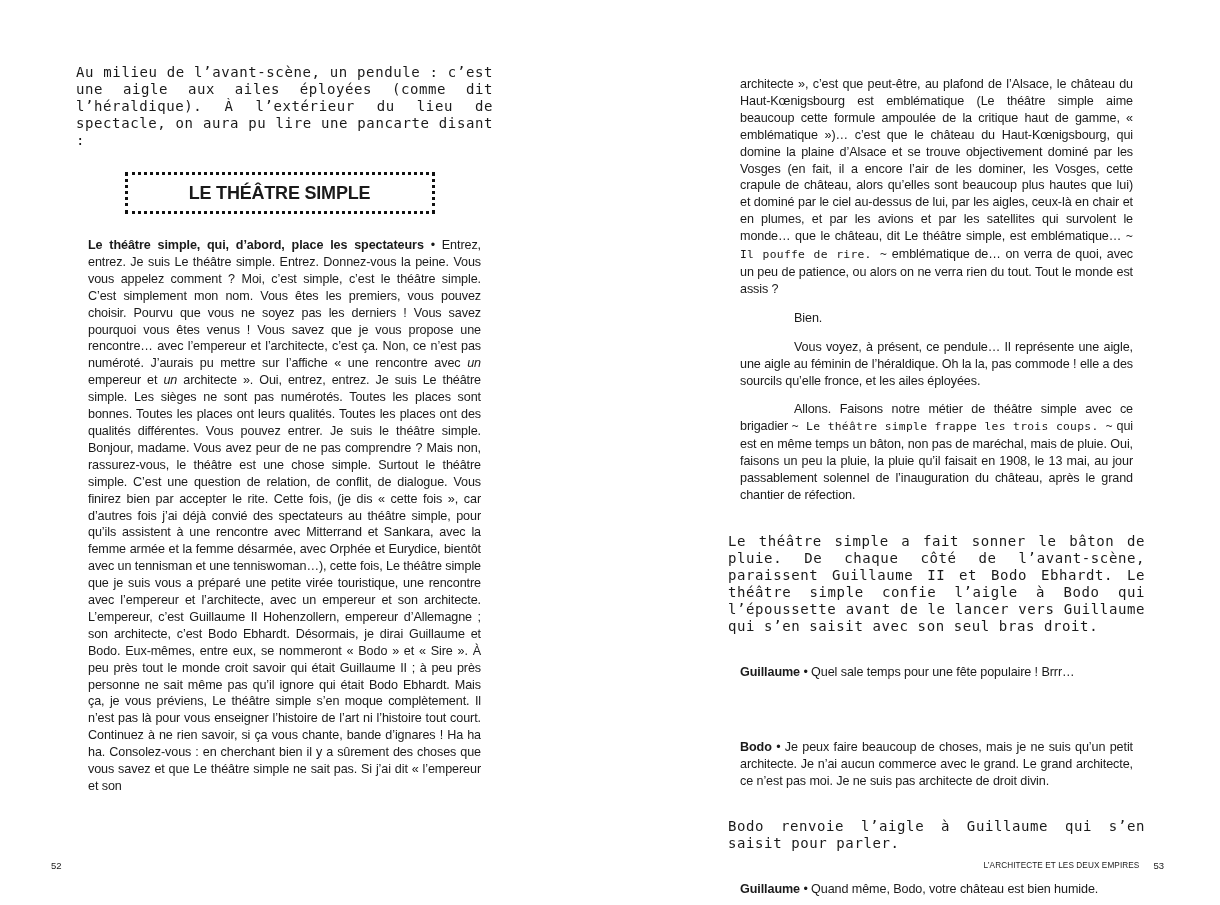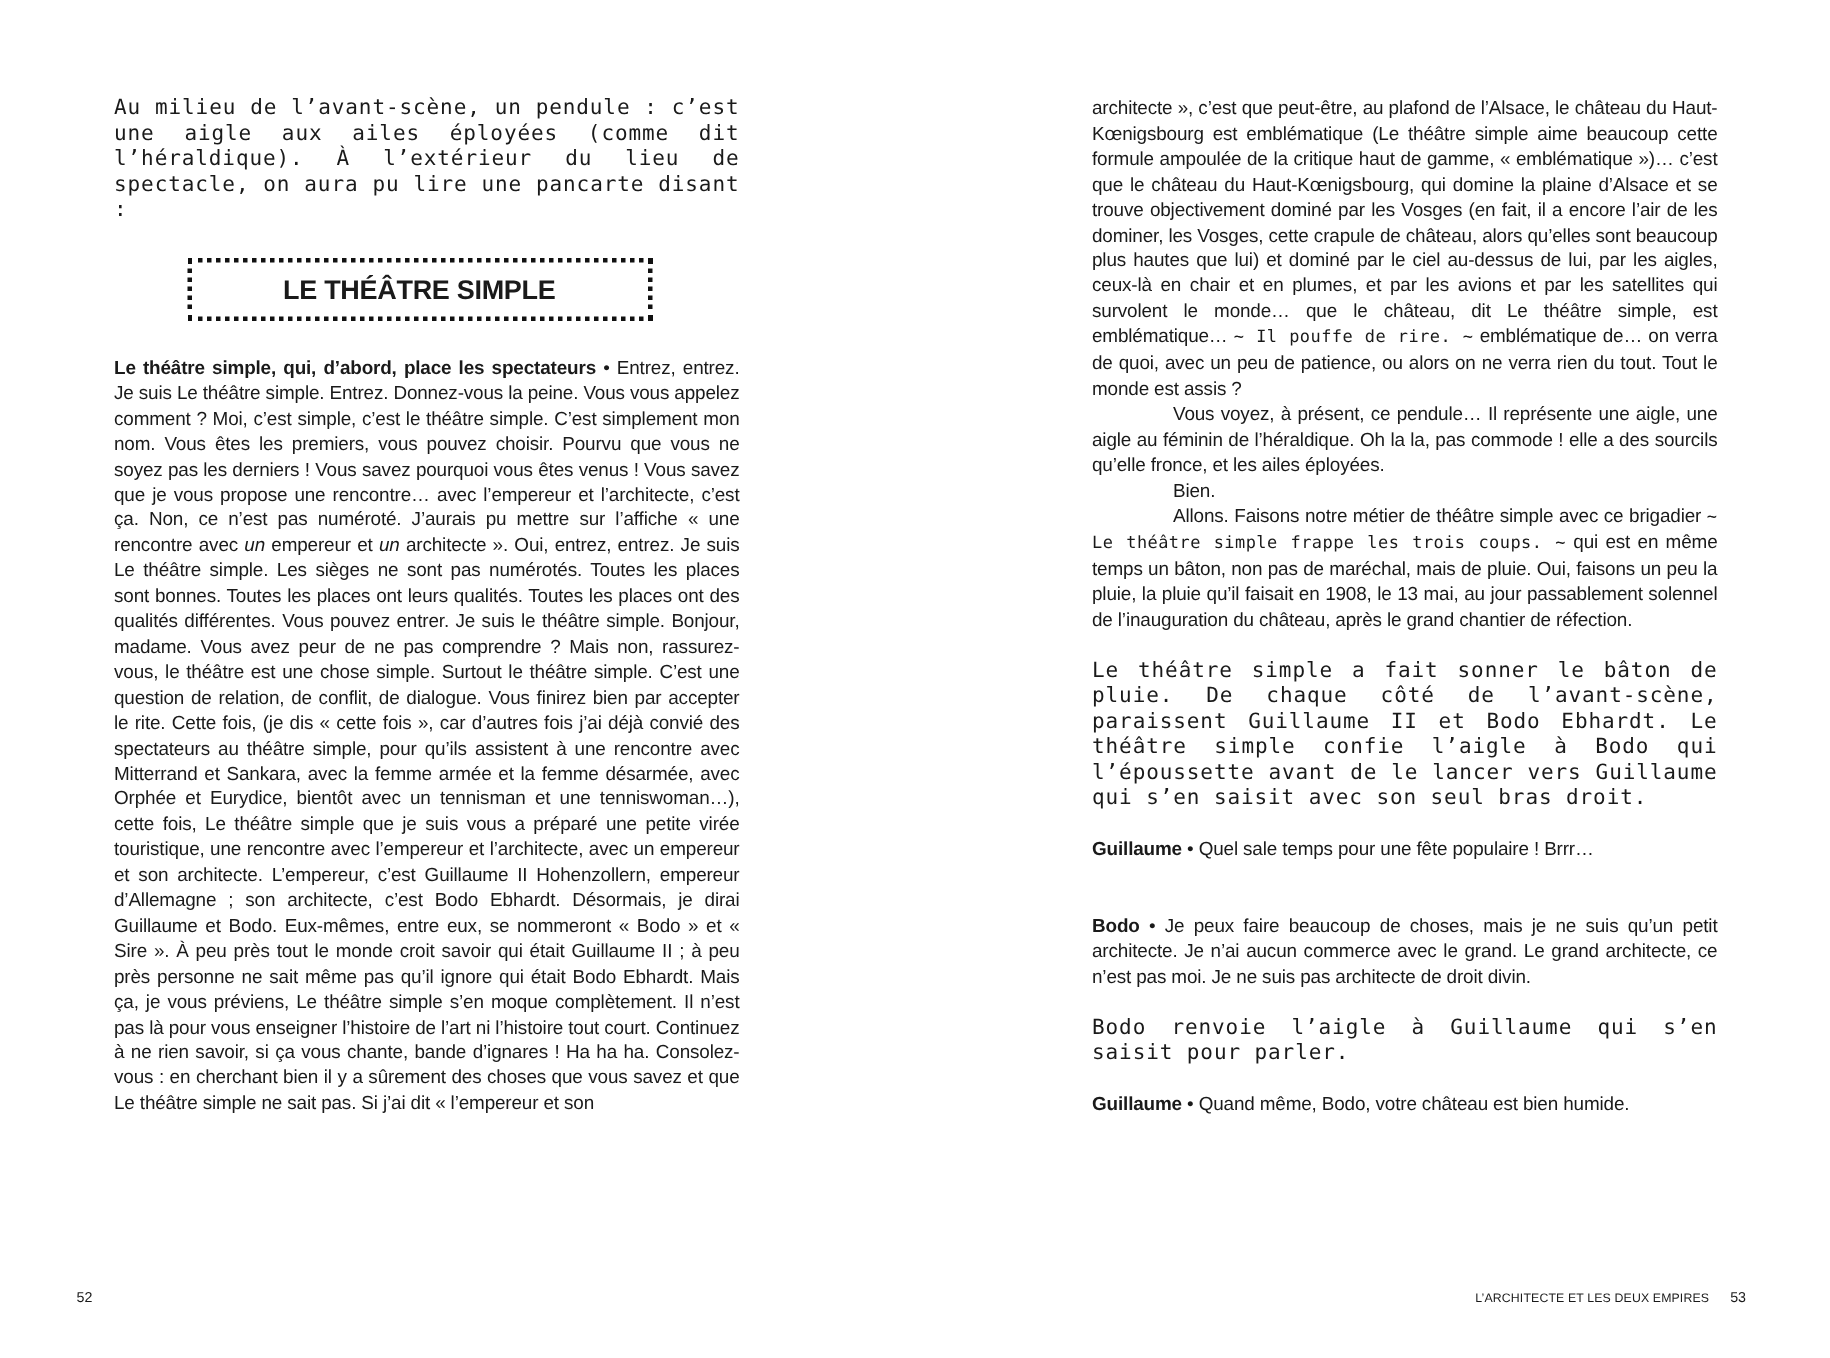--- a/index.html
+++ b/index.html
@@ -4,21 +4,21 @@
 <style>
   html, body { margin: 0; padding: 0; background: #ffffff; }
   body { width: 1220px; height: 905px; position: relative; overflow: hidden; color: #1a1a1a; }
   .page { position: absolute; top: 0; height: 905px; }
   .page-left { left: 0; width: 610px; }
   .page-right { left: 610px; width: 610px; }
   .col { position: absolute; top: 64px; width: 417px; }
   .page-left .col { left: 76px; }
   .page-right .col { left: 118px; }
   .mono { font-family: "DejaVu Sans Mono", "Liberation Mono", monospace; font-size: 14px; line-height: 17px; letter-spacing: 0.6px; text-align: justify; margin: 0; }
-  .sans { font-family: "Liberation Sans", "DejaVu Sans", sans-serif; font-size: 12.6px; line-height: 16.9px; text-align: justify; margin: 0; letter-spacing: -0.1px; }
+  .sans { font-family: "Liberation Sans", "DejaVu Sans", sans-serif; font-size: 12.6px; line-height: 16.9px; text-align: justify; margin: 12px; letter-spacing: -0.1px; }
   .sans b { font-weight: bold; }
   .sans .inline-mono { font-family: "DejaVu Sans Mono", "Liberation Mono", monospace; font-size: 11.3px; letter-spacing: 0.3px; }
   .indent { text-indent: 54px; }
   .gap { height: 17px; }
   .sign-wrap { margin: 23px 0 23px 0; display: flex; justify-content: center; padding-right: 10px; }
   .sign { border: 3px dotted #111; padding: 10px 12px 9px 12px; width: 280px; text-align: center; font-family: "Liberation Sans", "DejaVu Sans", sans-serif; font-weight: bold; font-size: 18px; line-height: 17px; letter-spacing: -0.2px; }
   .folio { position: absolute; top: 860px; font-family: "Liberation Sans", "DejaVu Sans", sans-serif; font-weight: normal; font-size: 9.5px; }
   .folio-left { left: 51px; }
   .folio-right { right: 56px; display: flex; gap: 14px; }
   .running-title { font-size: 8.2px; letter-spacing: 0.1px; padding-top: 1px; }
@@ -35,22 +35,22 @@
       </div>
     </div>
     <p class="sans"><b>Le théâtre simple, qui, d’abord, place les spectateurs</b><span> • </span><span>Entrez, entrez. Je suis Le théâtre simple. Entrez. Donnez-vous la peine. Vous vous appelez comment ? Moi, c’est simple, c’est le théâtre simple. C’est simplement mon nom. Vous êtes les premiers, vous pouvez choisir. Pourvu que vous ne soyez pas les derniers ! Vous savez pourquoi vous êtes venus ! Vous savez que je vous propose une rencontre… avec l’empereur et l’architecte, c’est ça. Non, ce n’est pas numéroté. J’aurais pu mettre sur l’affiche « une rencontre avec </span><i>un</i><span> empereur et </span><i>un</i><span> architecte ». Oui, entrez, entrez. Je suis Le théâtre simple. Les sièges ne sont pas numérotés. Toutes les places sont bonnes. Toutes les places ont leurs qualités. Toutes les places ont des qualités différentes. Vous pouvez entrer. Je suis le théâtre simple. Bonjour, madame. Vous avez peur de ne pas comprendre ? Mais non, rassurez-vous, le théâtre est une chose simple. Surtout le théâtre simple. C’est une question de relation, de conflit, de dialogue. Vous finirez bien par accepter le rite. Cette fois, (je dis « cette fois », car d’autres fois j’ai déjà convié des spectateurs au théâtre simple, pour qu’ils assistent à une rencontre avec Mitterrand et Sankara, avec la femme armée et la femme désarmée, avec Orphée et Eurydice, bientôt avec un tennisman et une tenniswoman…), cette fois, Le théâtre simple que je suis vous a préparé une petite virée touristique, une rencontre avec l’empereur et l’architecte, avec un empereur et son architecte. L’empereur, c’est Guillaume II Hohenzollern, empereur d’Allemagne ; son architecte, c’est Bodo Ebhardt. Désormais, je dirai Guillaume et Bodo. Eux-mêmes, entre eux, se nommeront « Bodo » et « Sire ». À peu près tout le monde croit savoir qui était Guillaume II ; à peu près personne ne sait même pas qu’il ignore qui était Bodo Ebhardt. Mais ça, je vous préviens, Le théâtre simple s’en moque complètement. Il n’est pas là pour vous enseigner l’histoire de l’art ni l’histoire tout court. Continuez à ne rien savoir, si ça vous chante, bande d’ignares ! Ha ha ha. Consolez-vous : en cherchant bien il y a sûrement des choses que vous savez et que Le théâtre simple ne sait pas. Si j’ai dit « l’empereur et son</span></p>
   </div>
   <div class="folio folio-left">52</div>
 </div>
 
 <div class="page page-right">
   <div class="col">
     <p class="sans"><span>architecte », c’est que peut-être, au plafond de l’Alsace, le château du Haut-Kœnigsbourg est emblématique (Le théâtre simple aime beaucoup cette formule ampoulée de la critique haut de gamme, « emblématique »)… c’est que le château du Haut-Kœnigsbourg, qui domine la plaine d’Alsace et se trouve objectivement dominé par les Vosges (en fait, il a encore l’air de les dominer, les Vosges, cette crapule de château, alors qu’elles sont beaucoup plus hautes que lui) et dominé par le ciel au-dessus de lui, par les aigles, ceux-là en chair et en plumes, et par les avions et par les satellites qui survolent le monde… que le château, dit Le théâtre simple, est emblématique… </span><span class="inline-mono">~ Il pouffe de rire. ~</span><span> emblématique de… on verra de quoi, avec un peu de patience, ou alors on ne verra rien du tout. Tout le monde est assis ?</span></p>
+    <p class="sans indent">Bien.</p>
     <p class="sans indent">Vous voyez, à présent, ce pendule… Il représente une aigle, une aigle au féminin de l’héraldique. Oh la la, pas commode ! elle a des sourcils qu’elle fronce, et les ailes éployées.</p>
-    <p class="sans indent">Bien.</p>
     <p class="sans indent"><span>Allons. Faisons notre métier de théâtre simple avec ce brigadier </span><span class="inline-mono">~ Le théâtre simple frappe les trois coups. ~</span><span> qui est en même temps un bâton, non pas de maréchal, mais de pluie. Oui, faisons un peu la pluie, la pluie qu’il faisait en 1908, le 13 mai, au jour passablement solennel de l’inauguration du château, après le grand chantier de réfection.</span></p>
     <div class="gap"></div>
     <p class="mono">Le théâtre simple a fait sonner le bâton de pluie. De chaque côté de l’avant-scène, paraissent Guillaume II et Bodo Ebhardt. Le théâtre simple confie l’aigle à Bodo qui l’époussette avant de le lancer vers Guillaume qui s’en saisit avec son seul bras droit.</p>
     <div class="gap"></div>
     <p class="sans"><b>Guillaume</b><span> • </span><span>Quel sale temps pour une fête populaire ! Brrr…</span></p>
     <div class="gap"></div>
     <div class="gap"></div>
     <p class="sans"><b>Bodo</b><span> • </span><span>Je peux faire beaucoup de choses, mais je ne suis qu’un petit architecte. Je n’ai aucun commerce avec le grand. Le grand architecte, ce n’est pas moi. Je ne suis pas architecte de droit divin.</span></p>
     <div class="gap"></div>
     <p class="mono">Bodo renvoie l’aigle à Guillaume qui s’en saisit pour parler.</p>

